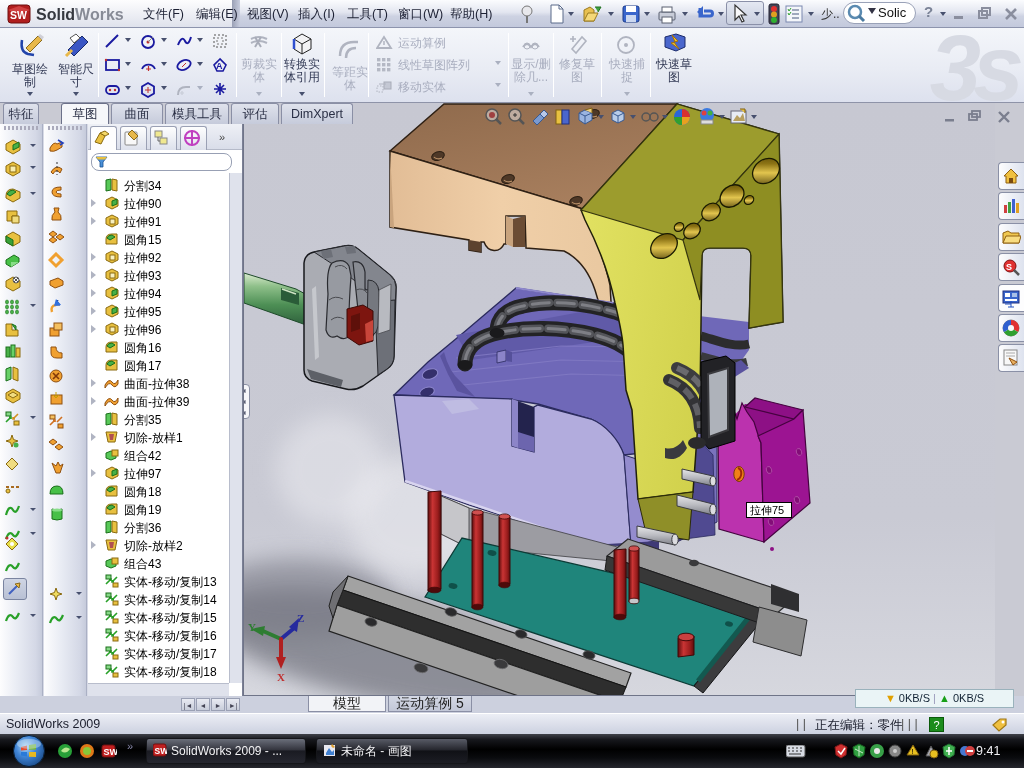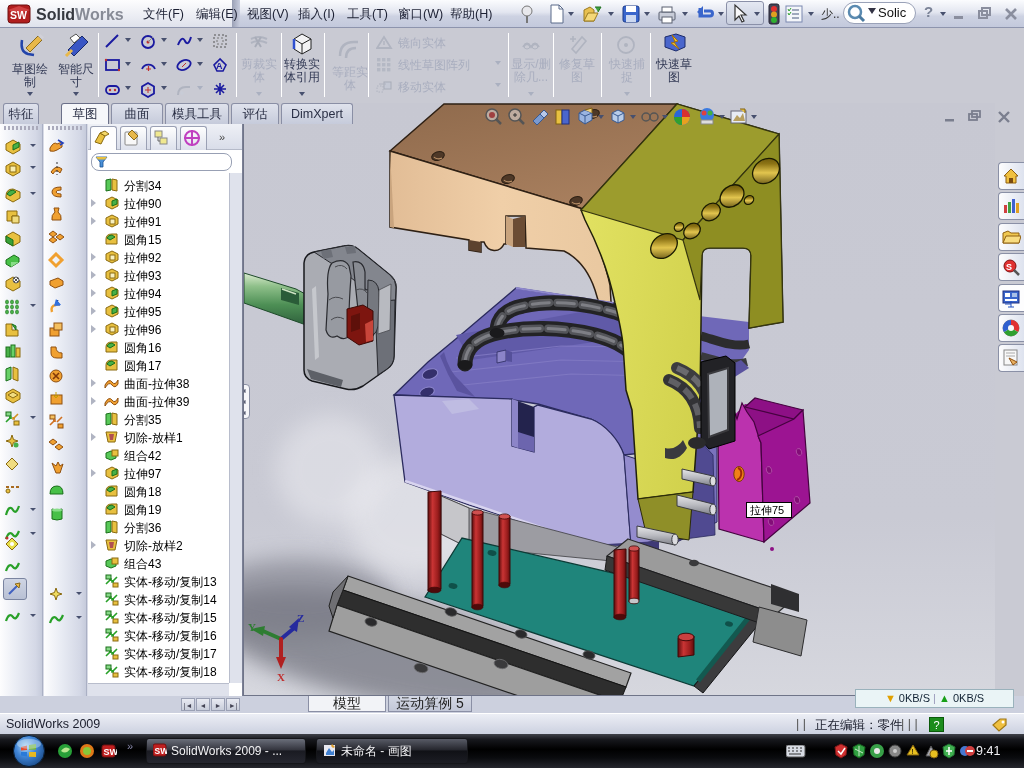--- a/index.html
+++ b/index.html
@@ -132,20 +132,23 @@
       <div style="position:absolute;left:408px;top:1px;font-size:15px;font-weight:bold;color:#7a8296">?</div>
       <div style="position:absolute;left:424px;top:10px;width:0;height:0;border-left:3.5px solid transparent;border-right:3.5px solid transparent;border-top:4px solid #47506e"></div>
       <svg style="position:absolute;left:436px;top:4px" width="72" height="16">
 <rect x="2" y="10" width="9" height="3" fill="#8a8e9e"></rect>
 <rect x="27" y="5" width="8" height="7" fill="none" stroke="#8a8e9e" stroke-width="2"></rect>
         <rect x="30" y="2" width="8" height="7" fill="none" stroke="#8a8e9e" stroke-width="2"></rect>
 <path d="M54,3 L64,13 M64,3 L54,13" stroke="#8a8e9e" stroke-width="2.6"></path>
       </svg>
     </div>
 
+<div class="abs" id="cmdbar">
+      <div id="wm">3s</div>
+    </div>
 <div class="abs" id="cmdicons" style="left:0;top:28px;width:1024px;height:75px">
       <svg class="abs" style="left:18px;top:4px" width="26" height="26">
         <path d="M4,8 Q2,20 10,22 L16,23" fill="none" stroke="#2244aa" stroke-width="2.5"></path>
         <path d="M8,16 L20,4 L24,8 L12,20 Z" fill="#e8b84a" stroke="#8a6a1a"></path>
         <path d="M20,4 L24,8 L26,5 L22,2Z" fill="#d0d0d8"></path>
       </svg>
       <div class="lbl" style="left:-5px;top:35px;width:70px">草图绘
 制</div>
       <div class="dar" style="left:27px;top:64px"></div>
       <svg class="abs" style="left:64px;top:4px" width="26" height="26">
@@ -235,21 +238,21 @@
       <svg class="abs" style="left:336px;top:8px" width="26" height="24">
         <path d="M4,20 Q4,6 18,6 L22,6 M10,22 Q10,12 20,12" stroke="#b0b4c0" stroke-width="2.5" fill="none"></path>
       </svg>
       <div class="lbl dis" style="left:315px;top:38px;width:70px">等距实
 体</div>
       <div class="sep" style="left:368px"></div>
       <svg class="abs" style="left:376px;top:7px" width="17" height="15">
         <path d="M8,2 L15,13 L1,13 Z" fill="none" stroke="#b0b4c0" stroke-width="1.8"></path>
         <line x1="8" y1="6" x2="8" y2="10" stroke="#b0b4c0" stroke-width="1.5"></line>
       </svg>
-      <div class="lbl dis" style="left:377px;top:9px;width:90px">镜向实体</div>
+      <div class="lbl dis" style="left:377px;top:9px;width:90px">运动算例</div>
       <svg class="abs" style="left:376px;top:29px" width="17" height="15">
         <rect x="1" y="1" width="3.4" height="3.4" fill="#b4b8c4"></rect>
         <rect x="6" y="1" width="3.4" height="3.4" fill="#b4b8c4"></rect>
         <rect x="11" y="1" width="3.4" height="3.4" fill="#b4b8c4"></rect>
         <rect x="1" y="6" width="3.4" height="3.4" fill="#b4b8c4"></rect>
         <rect x="6" y="6" width="3.4" height="3.4" fill="#b4b8c4"></rect>
         <rect x="11" y="6" width="3.4" height="3.4" fill="#b4b8c4"></rect>
         <rect x="1" y="11" width="3.4" height="3.4" fill="#b4b8c4"></rect>
         <rect x="6" y="11" width="3.4" height="3.4" fill="#b4b8c4"></rect>
         <rect x="11" y="11" width="3.4" height="3.4" fill="#b4b8c4"></rect>

